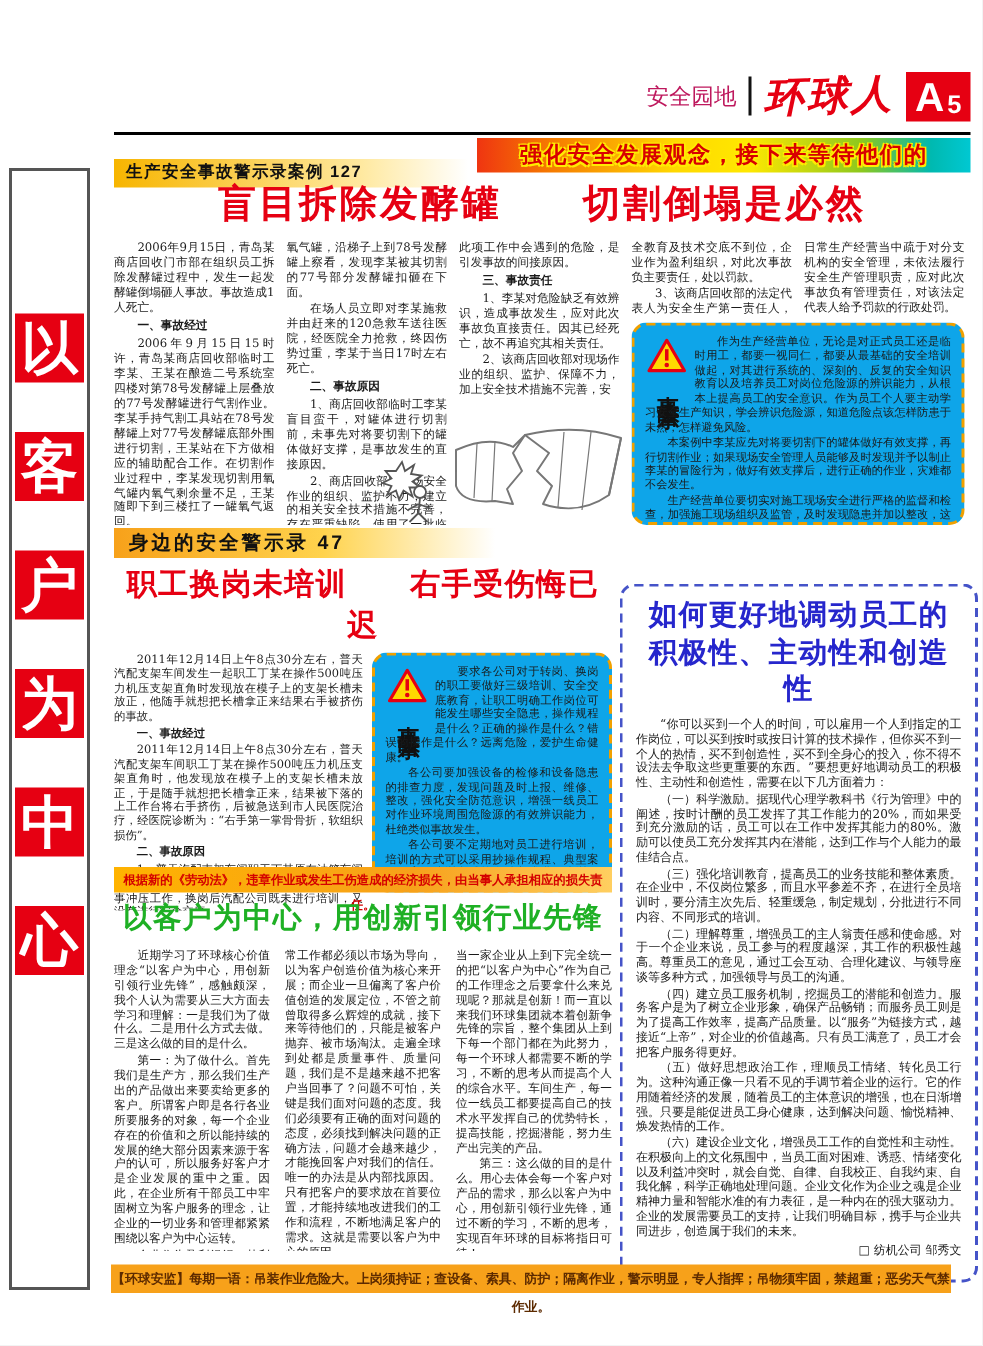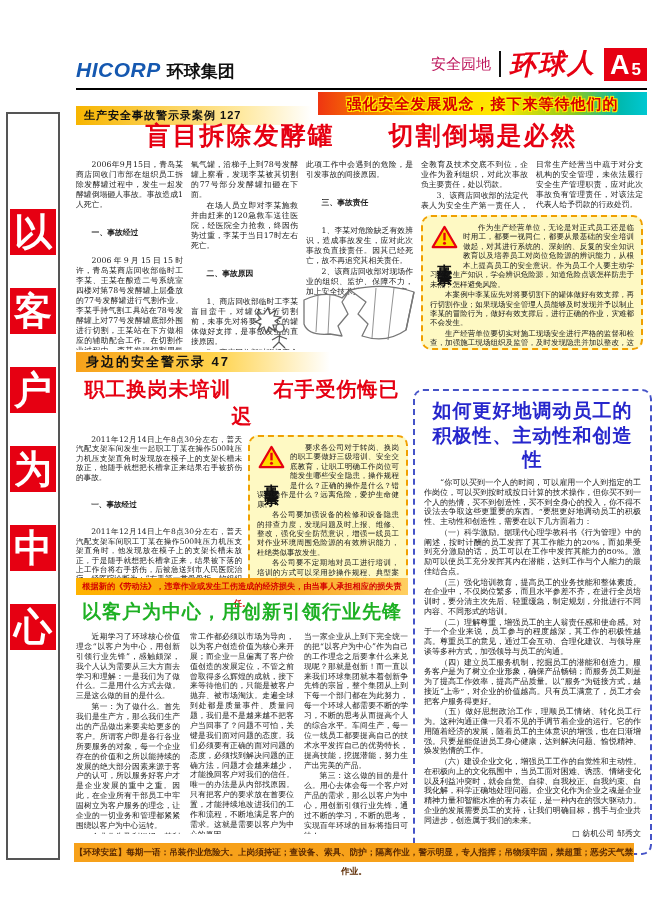--- a/index.html
+++ b/index.html
@@ -32,34 +32,34 @@
               text-shadow:-1px -1px 0 #ffec00,1px -1px 0 #ffec00,-1px 1px 0 #ffec00,1px 1px 0 #ffec00;}
   
   .sidebar{position:absolute;left:6px;top:112px;width:54px;height:748px;border:2px solid #555;
            background:#fff;box-sizing:border-box;display:flex;flex-direction:column;align-items:center;
            padding-top:95px;gap:33px;}
   .sidechar{width:46px;height:46px;background:#e60012;color:#fff;text-align:center;
             font-family:"DejaVu Serif",serif;font-weight:900;font-size:38px;line-height:46px;}
   
   .para{margin:0 0 1px 0;text-indent:2em;text-align:justify;}
   .para.cont{text-indent:0;}
-  .para.head{text-indent:2em;font-weight:700;font-family:"Liberation Sans",sans-serif;margin:18px 0;}
+  .para.head{text-indent:2em;font-weight:700;font-family:"Liberation Sans",sans-serif;margin:2px 0;}
   .para.sign{text-indent:0;text-align:right;margin-top:4px;}
   
   .a1{position:absolute;left:76px;top:119px;width:571px;}
   .a1 h1{margin:0;text-align:center;font-family:"Liberation Sans",sans-serif;font-weight:700;
          font-size:25px;color:#e60012;letter-spacing:2px;}
   .a1-body{position:relative;display:flex;gap:8px;margin-top:8px;height:190px;}
   .col{width:107px;font-size:7.8px;line-height:1.28;overflow:hidden;}
   .col45{width:222px;display:flex;flex-direction:column;}
   .col45-top{display:flex;gap:8px;height:50px;overflow:hidden;}
   .col45-top .col{height:50px;}
   .illus{position:absolute;left:170px;top:120px;width:192px;height:70px;}
   
-  .warnbox{border:2px dashed #f0a000;border-radius:10px;background:#fef9c3;padding:6px 7px;
+  .warnbox{border:2px dashed #f0a000;border-radius:10px;background:#0ea5e9;padding:6px 7px;
            box-sizing:border-box;overflow:hidden;font-size:7.5px;line-height:1.26;}
   .warnbox.w1{flex:1;margin-top:5px;}
   .warn-label{float:left;width:28px;margin:2px 5px 2px 0;display:flex;flex-direction:column;align-items:center;gap:3px;}
   .warn-vert{writing-mode:vertical-rl;font-family:"Liberation Sans",sans-serif;font-weight:900;
              font-size:15px;letter-spacing:3px;color:#111;}
   
   .series-strip{position:absolute;left:76px;top:352px;width:254px;height:20px;
                 background:linear-gradient(90deg,#f7a11a,#ffd34d 55%,#fff);
                 font-family:"Liberation Sans",sans-serif;font-weight:900;font-size:13px;line-height:20px;
                 color:#111;padding-left:10px;box-sizing:border-box;letter-spacing:2px;}
@@ -89,24 +89,20 @@
   .footer-strip{position:absolute;left:74px;top:843px;width:560px;height:19px;text-align:center;
                 background:#f7a11a;font-family:"Liberation Sans",sans-serif;font-weight:700;
                 font-size:8.6px;line-height:19px;color:#5c2a00;}
 </style>
 </head>
 <body>
 
 <div class="page">
 
   <div class="logo-row">
-    <div class="logo">
-      <span class="logo-mark">HICORP</span>
-      <span class="logo-co">环球集团</span>
-    </div>
     <div class="masthead">
       <span class="mh-section">安全园地</span>
       <span class="mh-bar"></span>
       <span class="mh-title">环球人</span>
       <span class="mh-badge">
         <span class="bL">A</span>
         <span class="bN">5</span>
       </span>
     </div>
   </div>

